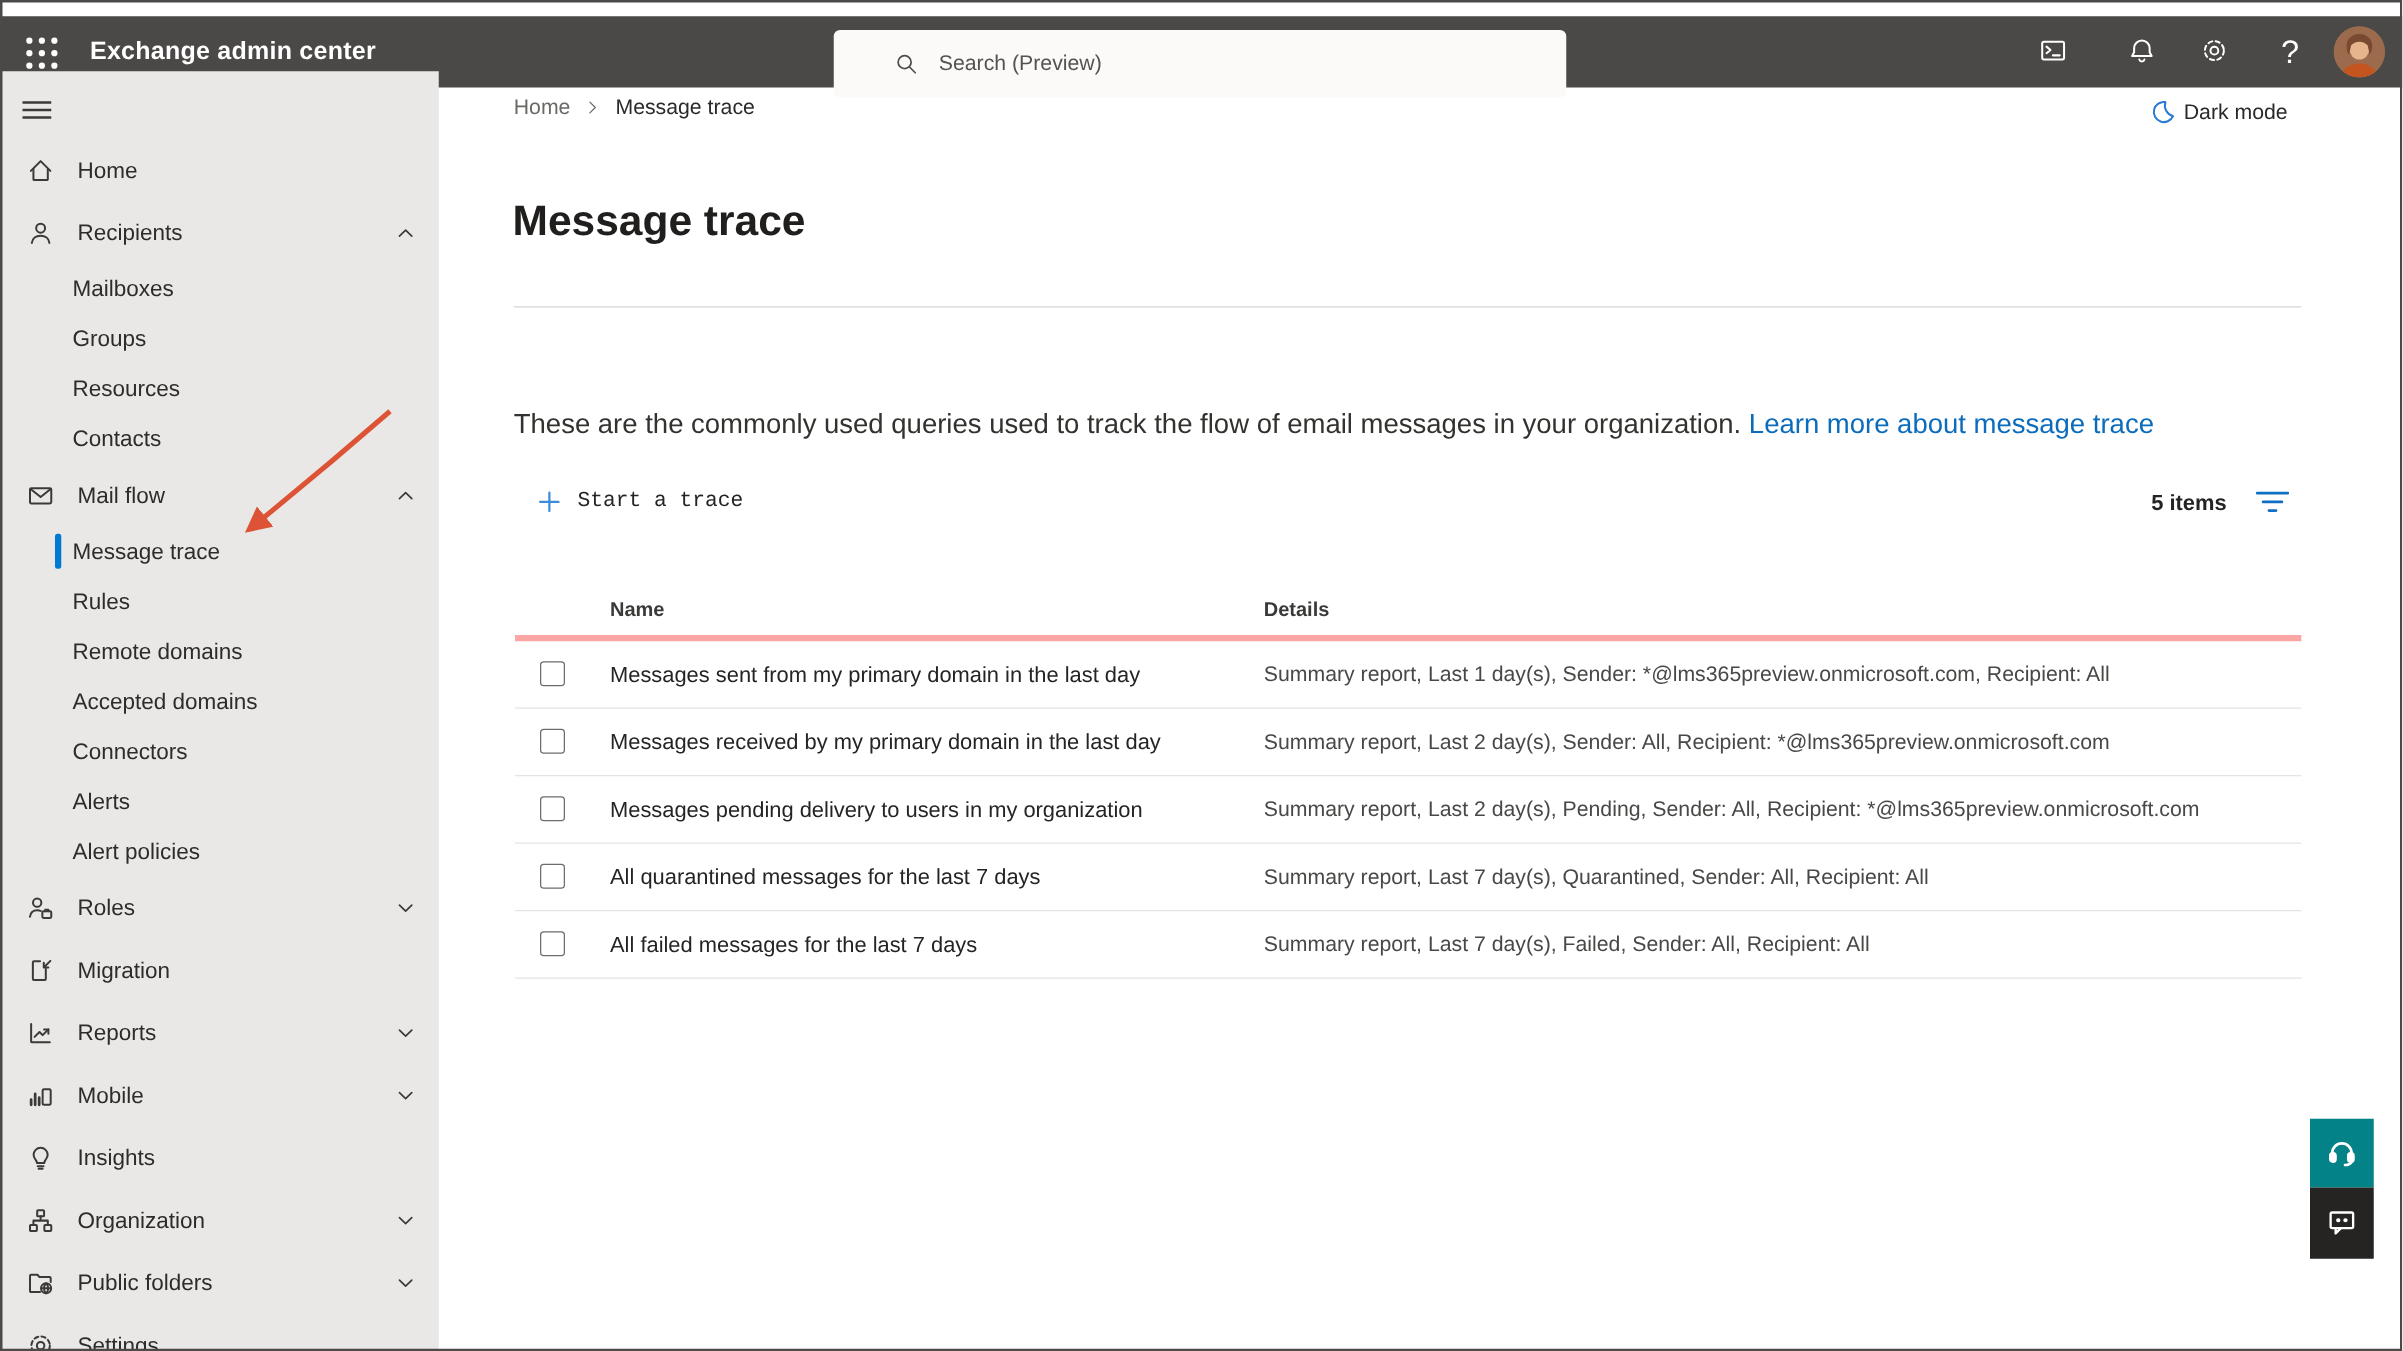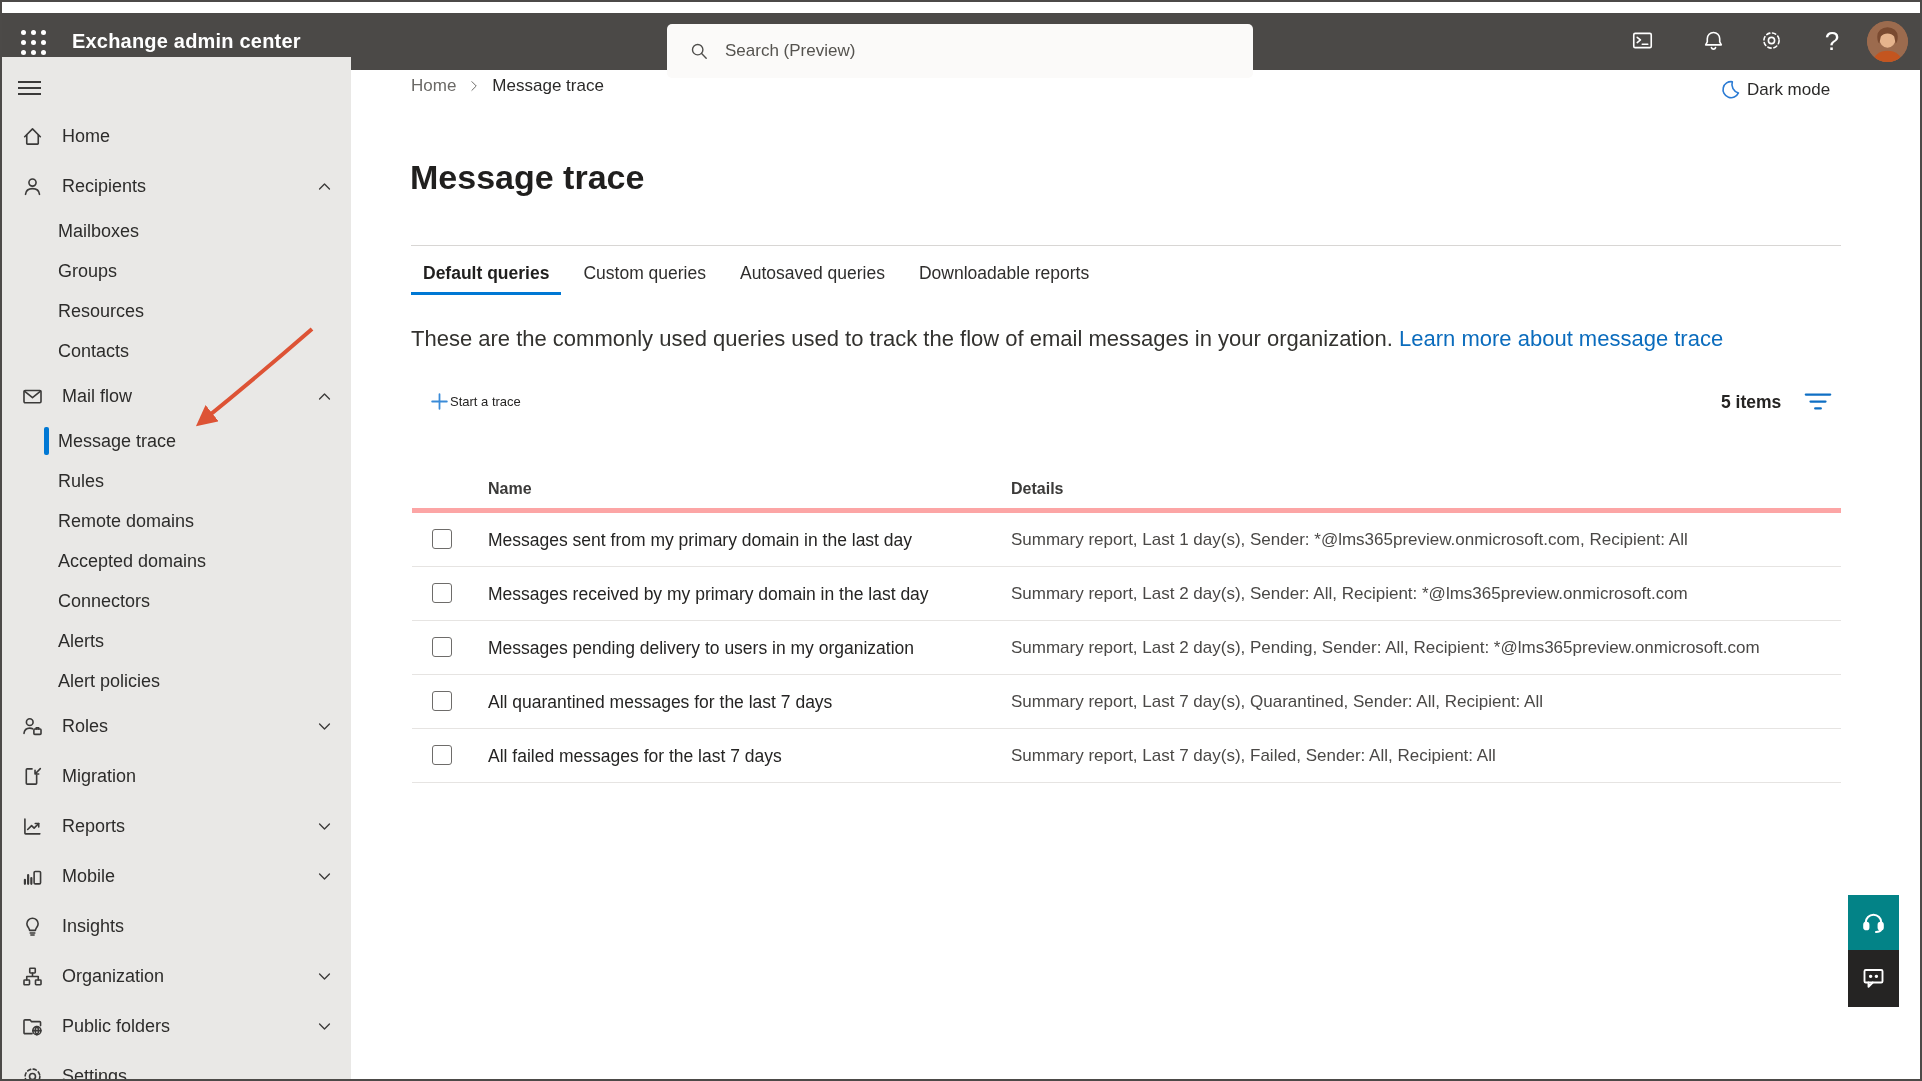--- a/index.html
+++ b/index.html
@@ -5,21 +5,21 @@
 <style>
   html,body{margin:0;padding:0;background:#fff;}
   .screen{position:relative;width:1922px;height:1081px;overflow:hidden;background:#fff;
           font-family:"Liberation Sans","DejaVu Sans",sans-serif;color:#252423;}
   
   .topbar{position:absolute;left:0;top:0;width:1922px;height:57px;background:#4b4947;margin-top:13px;}
   .app-launcher{position:absolute;left:12px;top:8px;width:42px;height:42px;background:transparent;border:none;cursor:pointer;display:flex;align-items:center;justify-content:center;}
   .waffle{display:grid;grid-template-columns:repeat(3,5px);grid-template-rows:repeat(3,5px);gap:5px;}
   .waffle i{width:5px;height:5px;background:#fff;border-radius:50%;}
   .app-title{position:absolute;left:72px;top:0;line-height:57px;color:#fff;font-size:20px;font-weight:700;letter-spacing:.2px;}
-  .searchbox{position:absolute;left:667px;top:11px;width:586px;height:54px;background:#fbfaf9;border-radius:5px;display:flex;align-items:center;}
+  .searchbox{position:absolute;left:667px;top:11px;width:586px;height:54px;background:#fbfaf9;border-radius:5px;display:flex;align-items:center;justify-content:flex-end;}
   .searchbox .ic{margin-left:22px;color:#4f4e4c;display:flex;}
   .searchbox .ic svg{width:20px;height:20px;}
   .searchbox input{border:none;outline:none;background:transparent;margin-left:14px;width:500px;font-size:17px;color:#323130;font-family:inherit;}
   .searchbox input::placeholder{color:#55534f;opacity:1;}
   .tb-btn{position:absolute;top:0;width:50px;height:57px;background:transparent;border:none;color:#fff;display:flex;align-items:center;justify-content:center;cursor:pointer;}
   .tb-btn svg{width:23px;height:23px;}
   .tb-help{font-size:26px;font-weight:400;color:#fff;}
   .avatar-btn{position:absolute;left:1867px;top:8px;width:41px;height:41px;border-radius:50%;overflow:hidden;border:none;padding:0;cursor:pointer;background:#9c6b4e;}
   
   .sidebar{position:absolute;left:0;top:57px;width:351px;height:1024px;background:#e9e8e6;overflow:hidden;}
@@ -42,21 +42,21 @@
   .darkmode{position:absolute;left:1713px;top:77px;display:flex;align-items:center;gap:5px;font-size:17px;color:#2b2a29;background:transparent;border:none;cursor:pointer;font-family:inherit;}
   .darkmode .ic{display:flex;color:#2b7bd4;}
   .darkmode .ic svg{width:23px;height:23px;}
   .page-title{position:absolute;left:410px;top:158px;font-size:34px;font-weight:700;color:#201f1e;margin:0;}
   .top-divider{position:absolute;left:411px;top:245px;width:1430px;height:1px;background:#d8d6d4;}
   .tabs{position:absolute;left:411px;top:259px;display:flex;}
   .tab{padding:4px 12px 11px;margin-right:10px;font-size:17.5px;color:#2f2e2d;background:transparent;border:none;cursor:pointer;font-family:inherit;}
   .tab.active{font-weight:700;color:#201f1e;border-bottom:3px solid #0078d4;padding-bottom:8px;}
   .description{position:absolute;left:411px;top:326px;font-size:22px;color:#33322f;}
   .description a{color:#0b6cbd;text-decoration:none;cursor:pointer;}
-  .start-trace{position:absolute;left:423px;top:390px;display:flex;align-items:center;gap:0;font-size:13px;color:#252423;background:transparent;border:none;cursor:pointer;font-family:Liberation Sans, sans-serif;}
+  .start-trace{position:absolute;left:423px;top:390px;display:flex;align-items:center;gap:12px;font-size:17px;color:#252423;background:transparent;border:none;cursor:pointer;font-family:Liberation Mono, monospace;}
   .start-trace .ic{display:flex;color:#3a8bd8;}
   .start-trace .ic svg{width:21px;height:21px;}
   .items-count{position:absolute;left:1721px;top:392px;font-size:17.5px;font-weight:600;color:#252423;}
   .filter-btn{position:absolute;left:1798px;top:387px;width:40px;height:32px;background:transparent;border:none;color:#0f6fc4;cursor:pointer;display:flex;align-items:center;justify-content:center;}
   .filter-btn svg{width:30px;height:23px;}
   
   .table{position:absolute;left:412px;top:470px;width:1429px;}
   .thead{position:relative;height:38px;border-bottom:5px solid #fca5a5;font-size:16px;font-weight:600;color:#3b3a39;}
   .th-name{position:absolute;left:76px;bottom:10px;}
   .th-details{position:absolute;left:599px;bottom:10px;}
@@ -329,26 +329,20 @@
         <svg viewBox="0 0 20 20" fill="none" stroke="currentColor" stroke-width="1.4" stroke-linecap="round" stroke-linejoin="round">
           <path d="M11.6 3.2A7 7 0 1 0 16.9 13 7.7 7.7 0 0 1 11.6 3.2Z"></path>
         </svg>
       </span>
     <span>Dark mode</span>
   </button>
 
   <h1 class="page-title">Message trace</h1>
   <div class="top-divider"></div>
 
-  <div class="tabs">
-    <button class="tab active">Default queries</button>
-    <button class="tab">Custom queries</button>
-    <button class="tab">Autosaved queries</button>
-    <button class="tab">Downloadable reports</button>
-  </div>
 
   <div class="description">
     <span>These are the commonly used queries used to track the flow of email messages in your organization.</span>
     <a>Learn more about message trace</a>
   </div>
 
   <button class="start-trace">
     <span class="ic">
         <svg viewBox="0 0 20 20" fill="none" stroke="currentColor" stroke-width="1.4" stroke-linecap="round" stroke-linejoin="round">
           <path d="M10 3v14M3 10h14" stroke-width="1.7"></path>

